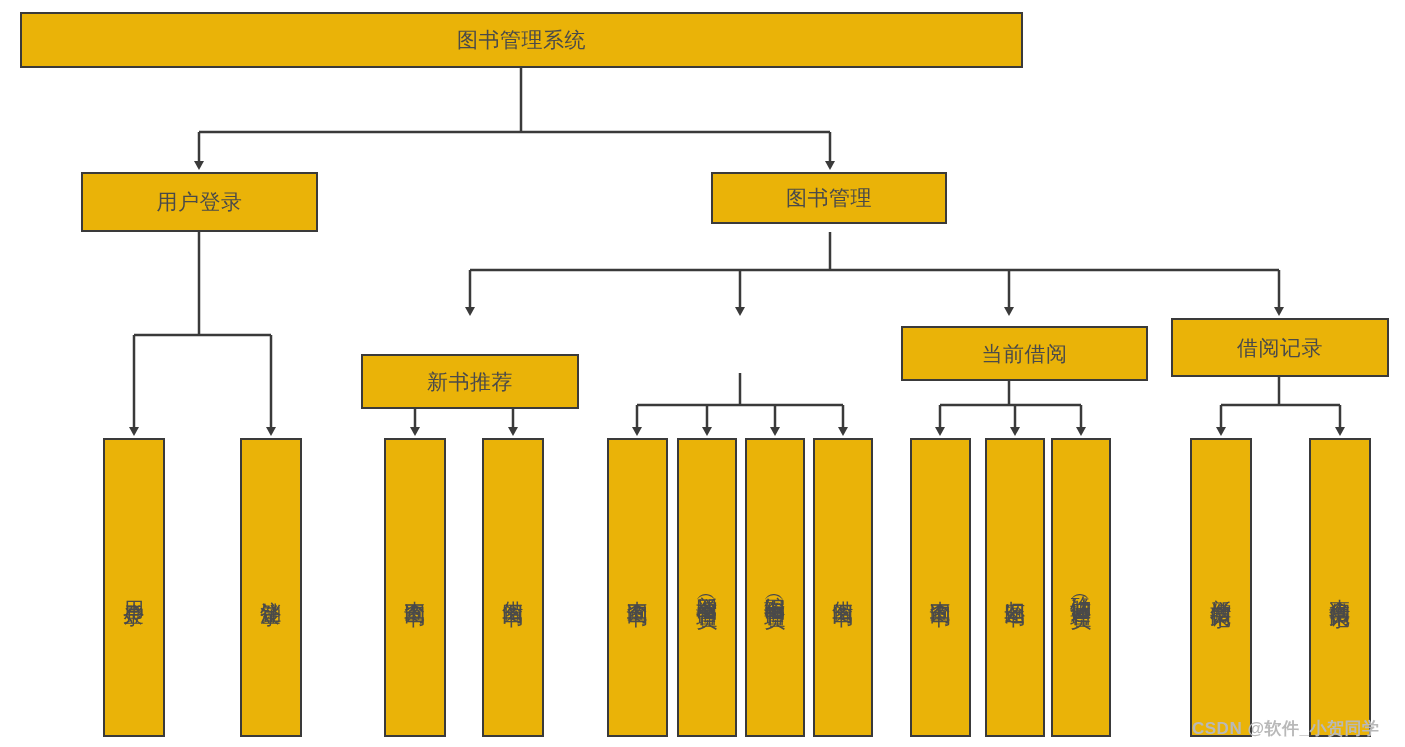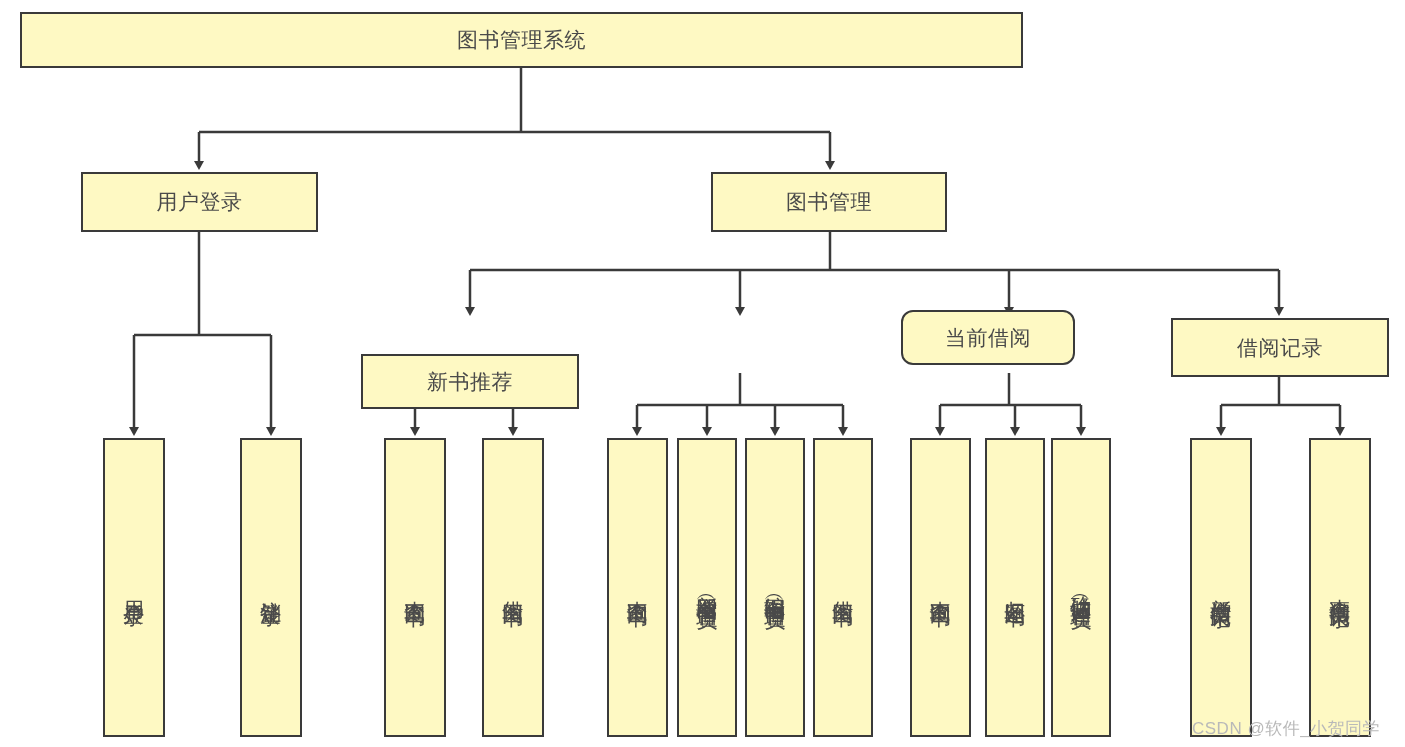--- a/index.html
+++ b/index.html
@@ -22,21 +22,21 @@
     left: 0;
     top: 0;
     width: 1405px;
     height: 747px;
     pointer-events: none;
   }
   .node {
     position: absolute;
     box-sizing: border-box;
     border: 2.5px solid #3a3a3a;
-    background: #fef9c3;
+    background: #eab308;
     display: flex;
     align-items: center;
     justify-content: center;
     color: #4a4a4a;
   }
   .node .label {
     color: #4a4a4a;
     letter-spacing: 0.5px;
   }
   .node.horiz .label {
@@ -121,28 +121,28 @@
     </g>
   </svg>
 
   <div class="node horiz" style="left: 20px; top: 12px; width: 1003px; height: 56px;">
     <span class="label">图书管理系统</span>
   </div>
 
   <div class="node horiz" style="left: 81px; top: 172px; width: 237px; height: 60px;">
     <span class="label">用户登录</span>
   </div>
-  <div class="node horiz" style="left: 711px; top: 172px; width: 236px; height: 60px;">
+  <div class="node horiz" style="left: 711px; top: 172px; width: 236px; height: 52px;">
     <span class="label">图书管理</span>
   </div>
 
   <div class="node horiz" style="left: 361px; top: 318px; width: 218px; height: 55px; margin-top: 36px;">
     <span class="label">新书推荐</span>
   </div>
-  <div class="node horiz" style="left: 901px; top: 310px; width: 174px; height: 55px; border-radius: 12px;">
+  <div class="node horiz" style="left: 901px; top: 326px; width: 247px; height: 55px;">
     <span class="label">当前借阅</span>
   </div>
   <div class="node horiz" style="left: 1171px; top: 318px; width: 218px; height: 59px;">
     <span class="label">借阅记录</span>
   </div>
 
   <div class="node vert" style="left: 103px; top: 438px; width: 62px; height: 299px;">
     <span class="label">用户登录</span>
   </div>
   <div class="node vert" style="left: 240px; top: 438px; width: 62px; height: 299px;">
@@ -175,14 +175,14 @@
   <div class="node vert" style="left: 1051px; top: 438px; width: 60px; height: 299px;">
     <span class="label">确认归还（管理员）</span>
   </div>
   <div class="node vert" style="left: 1190px; top: 438px; width: 62px; height: 299px;">
     <span class="label">新增借阅记录</span>
   </div>
   <div class="node vert" style="left: 1309px; top: 438px; width: 62px; height: 299px;">
     <span class="label">查询借阅记录</span>
   </div>
 
-  <div class="watermark" style="left: 1192px; top: 717px;">CSDN @软件_小贺同学</div>
+  <div class="watermark" style="left: 1192px; top: 717px; font-weight: bold;">CSDN @软件_小贺同学</div>
 </div>
 
 </body></html>

